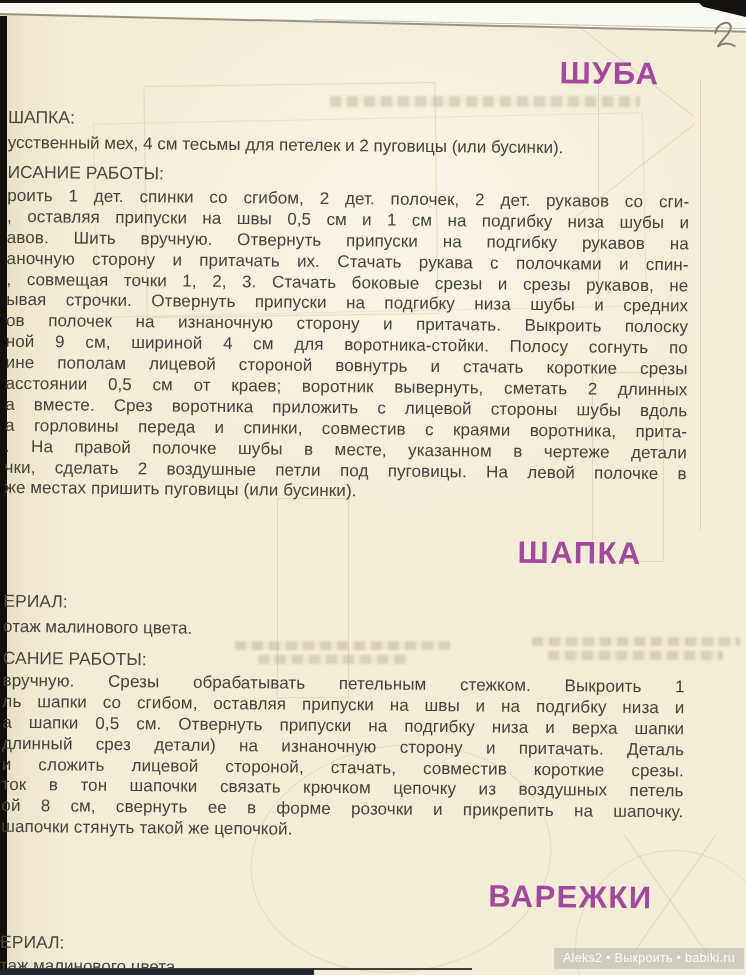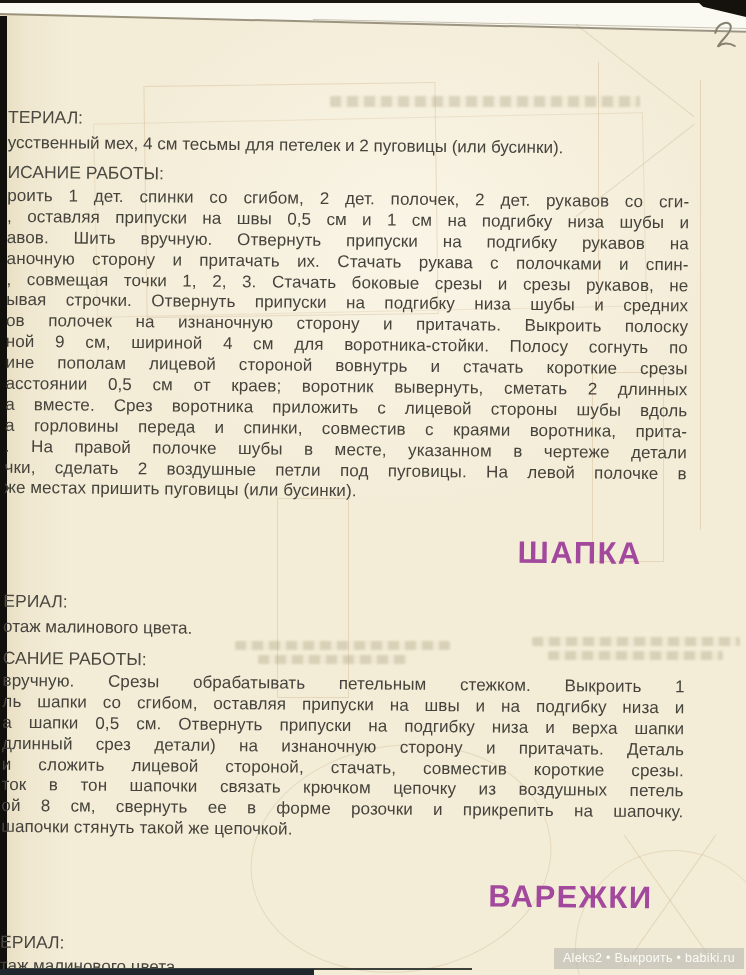--- a/index.html
+++ b/index.html
@@ -109,21 +109,22 @@
 <div class="left-strip"></div>
 
 <div class="pencil-mark">
   <svg width="30" height="38" viewBox="0 0 30 38">
     <path d="M6 14 C9 4 23 2 22 10 C21 17 11 21 7 28 C12 24 19 25 24 29" fill="none" stroke="#84816f" stroke-width="2" stroke-linecap="round"></path>
   </svg>
 </div>
 
 <div class="content">
 
-  <div class="lbl shuba-mat-lbl">ТЕРИАЛ:</div>
+  <div class="sec-title t-shuba">ШУБА</div>
+  <div class="lbl shuba-mat-lbl">ШАПКА:</div>
   <div class="mat-text shuba-mat-text">усственный мех, 4 см тесьмы для петелек и 2 пуговицы (или бусинки).</div>
   <div class="lbl shuba-work-lbl">ИСАНИЕ РАБОТЫ:</div>
   <div class="work-para p-shuba">
       <div class="tline">роить 1 дет. спинки со сгибом, 2 дет. полочек, 2 дет. рукавов со сги-</div>
       <div class="tline">, оставляя припуски на швы 0,5 см и 1 см на подгибку низа шубы и</div>
       <div class="tline">авов. Шить вручную. Отвернуть припуски на подгибку рукавов на</div>
       <div class="tline">аночную сторону и притачать их. Стачать рукава с полочками и спин-</div>
       <div class="tline">, совмещая точки 1, 2, 3. Стачать боковые срезы и срезы рукавов, не</div>
       <div class="tline">ывая строчки. Отвернуть припуски на подгибку низа шубы и средних</div>
       <div class="tline">ов полочек на изнаночную сторону и притачать. Выкроить полоску</div>

